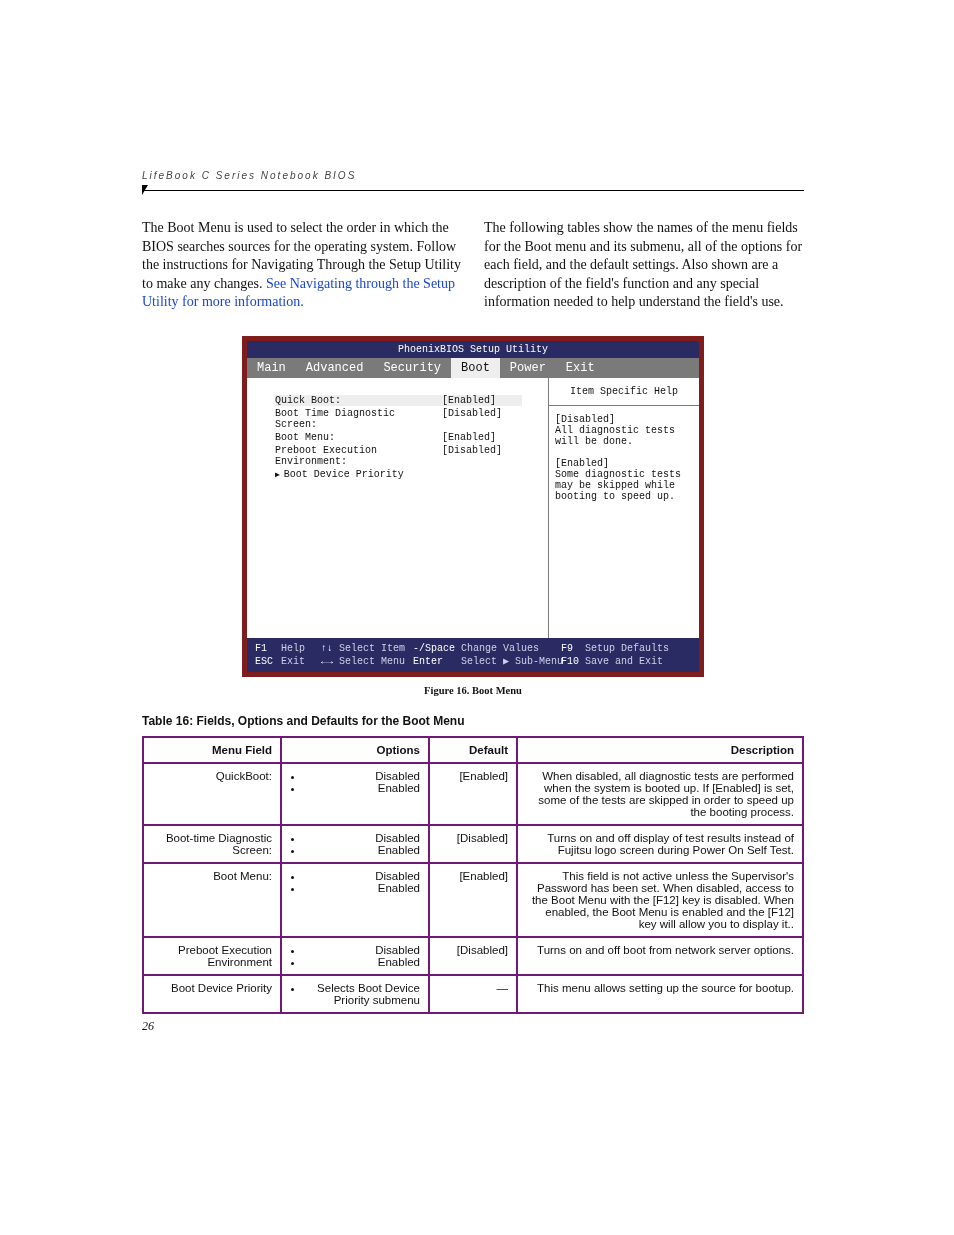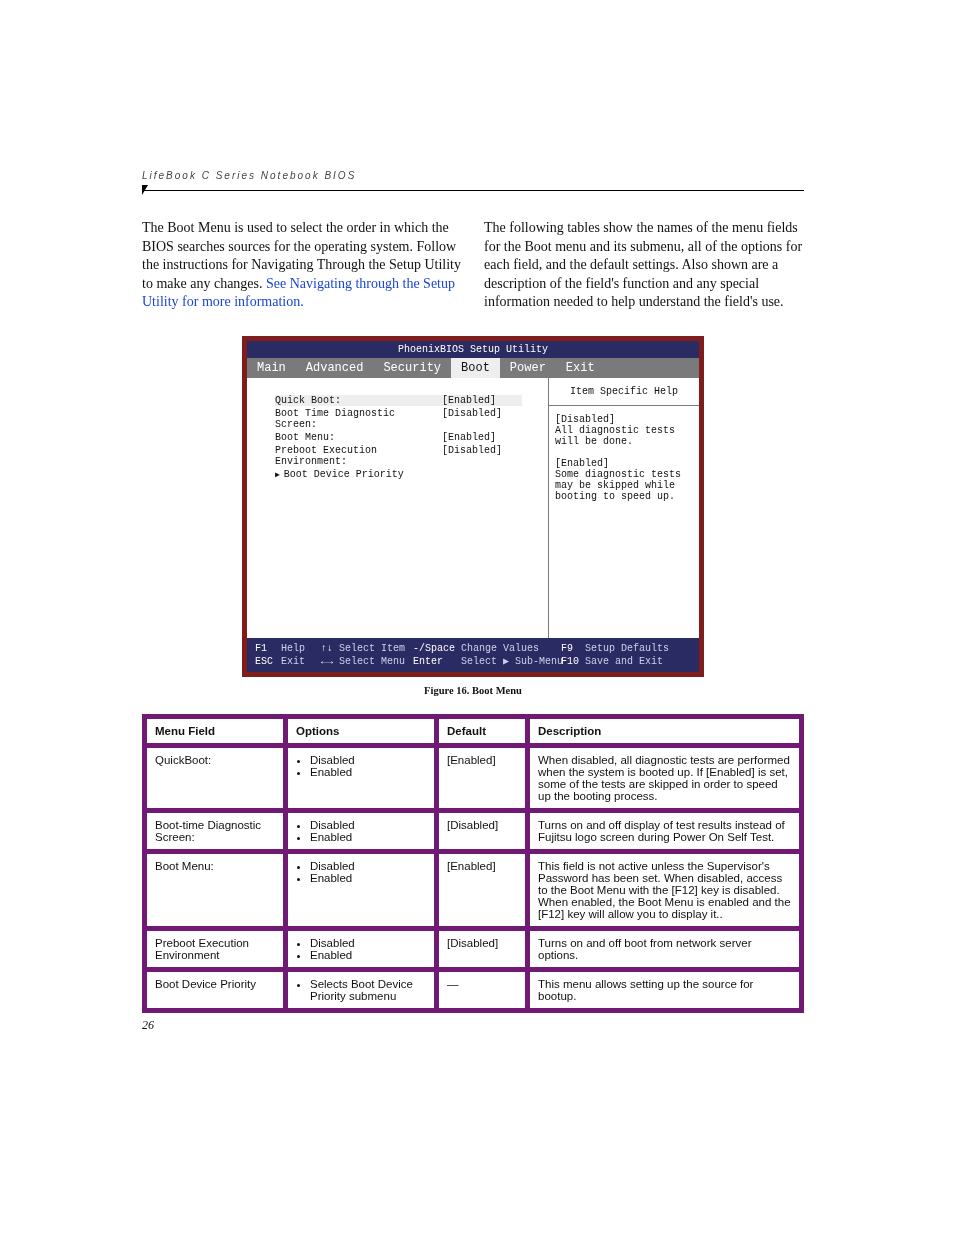--- a/index.html
+++ b/index.html
@@ -31,21 +31,21 @@
   .bios .side .sh{border-bottom:1px solid #7a7a7a;padding:8px 6px;text-align:center;}
   .bios .side .sb{padding:8px 6px;flex:1;white-space:pre-wrap;}
   .bios .footer{background:#2b2b64;color:#fff;padding:4px 8px;line-height:1.3;}
   .bios .footer .ln{display:flex;gap:0;}
   .bios .footer .ln span{white-space:nowrap;}
   .bios .footer .key{color:#fff;}
   .bios .footer .dim{color:#cfcfe8;}
   .figcap{text-align:center;font-family:Liberation Serif, serif;font-size:10.5px;font-weight:700;margin:6px 0 18px 0;}
   .tblcap{font-family:Arial,Helvetica,sans-serif;font-size:12px;font-weight:700;margin:0 0 8px 0;}
   table.opts{width:100%;border-collapse:collapse;font-family:Arial,Helvetica,sans-serif;font-size:11.5px;}
-  table.opts th,table.opts td{border:5px solid #701a75;padding:6px 8px;vertical-align:top;text-align:left;}
+  table.opts th,table.opts td{border:2px solid #701a75;padding:6px 8px;vertical-align:top;text-align:right;}
   table.opts th{font-weight:700;}
   table.opts ul{margin:0;padding-left:14px;}
   table.opts ul li{margin:0;padding:0;}
   .pagenum{position:absolute;left:0;bottom:-20px;font-family:"Georgia",serif;font-style:italic;font-size:12px;}
   .content-wrap{position:relative;}
 </style>
 </head>
 <body>
 
 <div class="page">
@@ -127,20 +127,21 @@
           <span class="key" style="width:48px">Enter</span>
           <span class="dim" style="width:100px">Select ▶ Sub-Menu</span>
           <span class="key" style="width:24px">F10</span>
           <span class="dim">Save and Exit</span>
         </div>
       </div>
     </div>
 
     <div class="figcap">Figure 16.  Boot Menu</div>
 
+    <div class="tblcap">Table 16: Fields, Options and Defaults for the Boot Menu</div>
 
     <table class="opts">
       <thead>
         <tr>
           <th style="width:120px">Menu Field</th>
           <th style="width:130px">Options</th>
           <th style="width:70px">Default</th>
           <th>Description</th>
         </tr>
       </thead>

